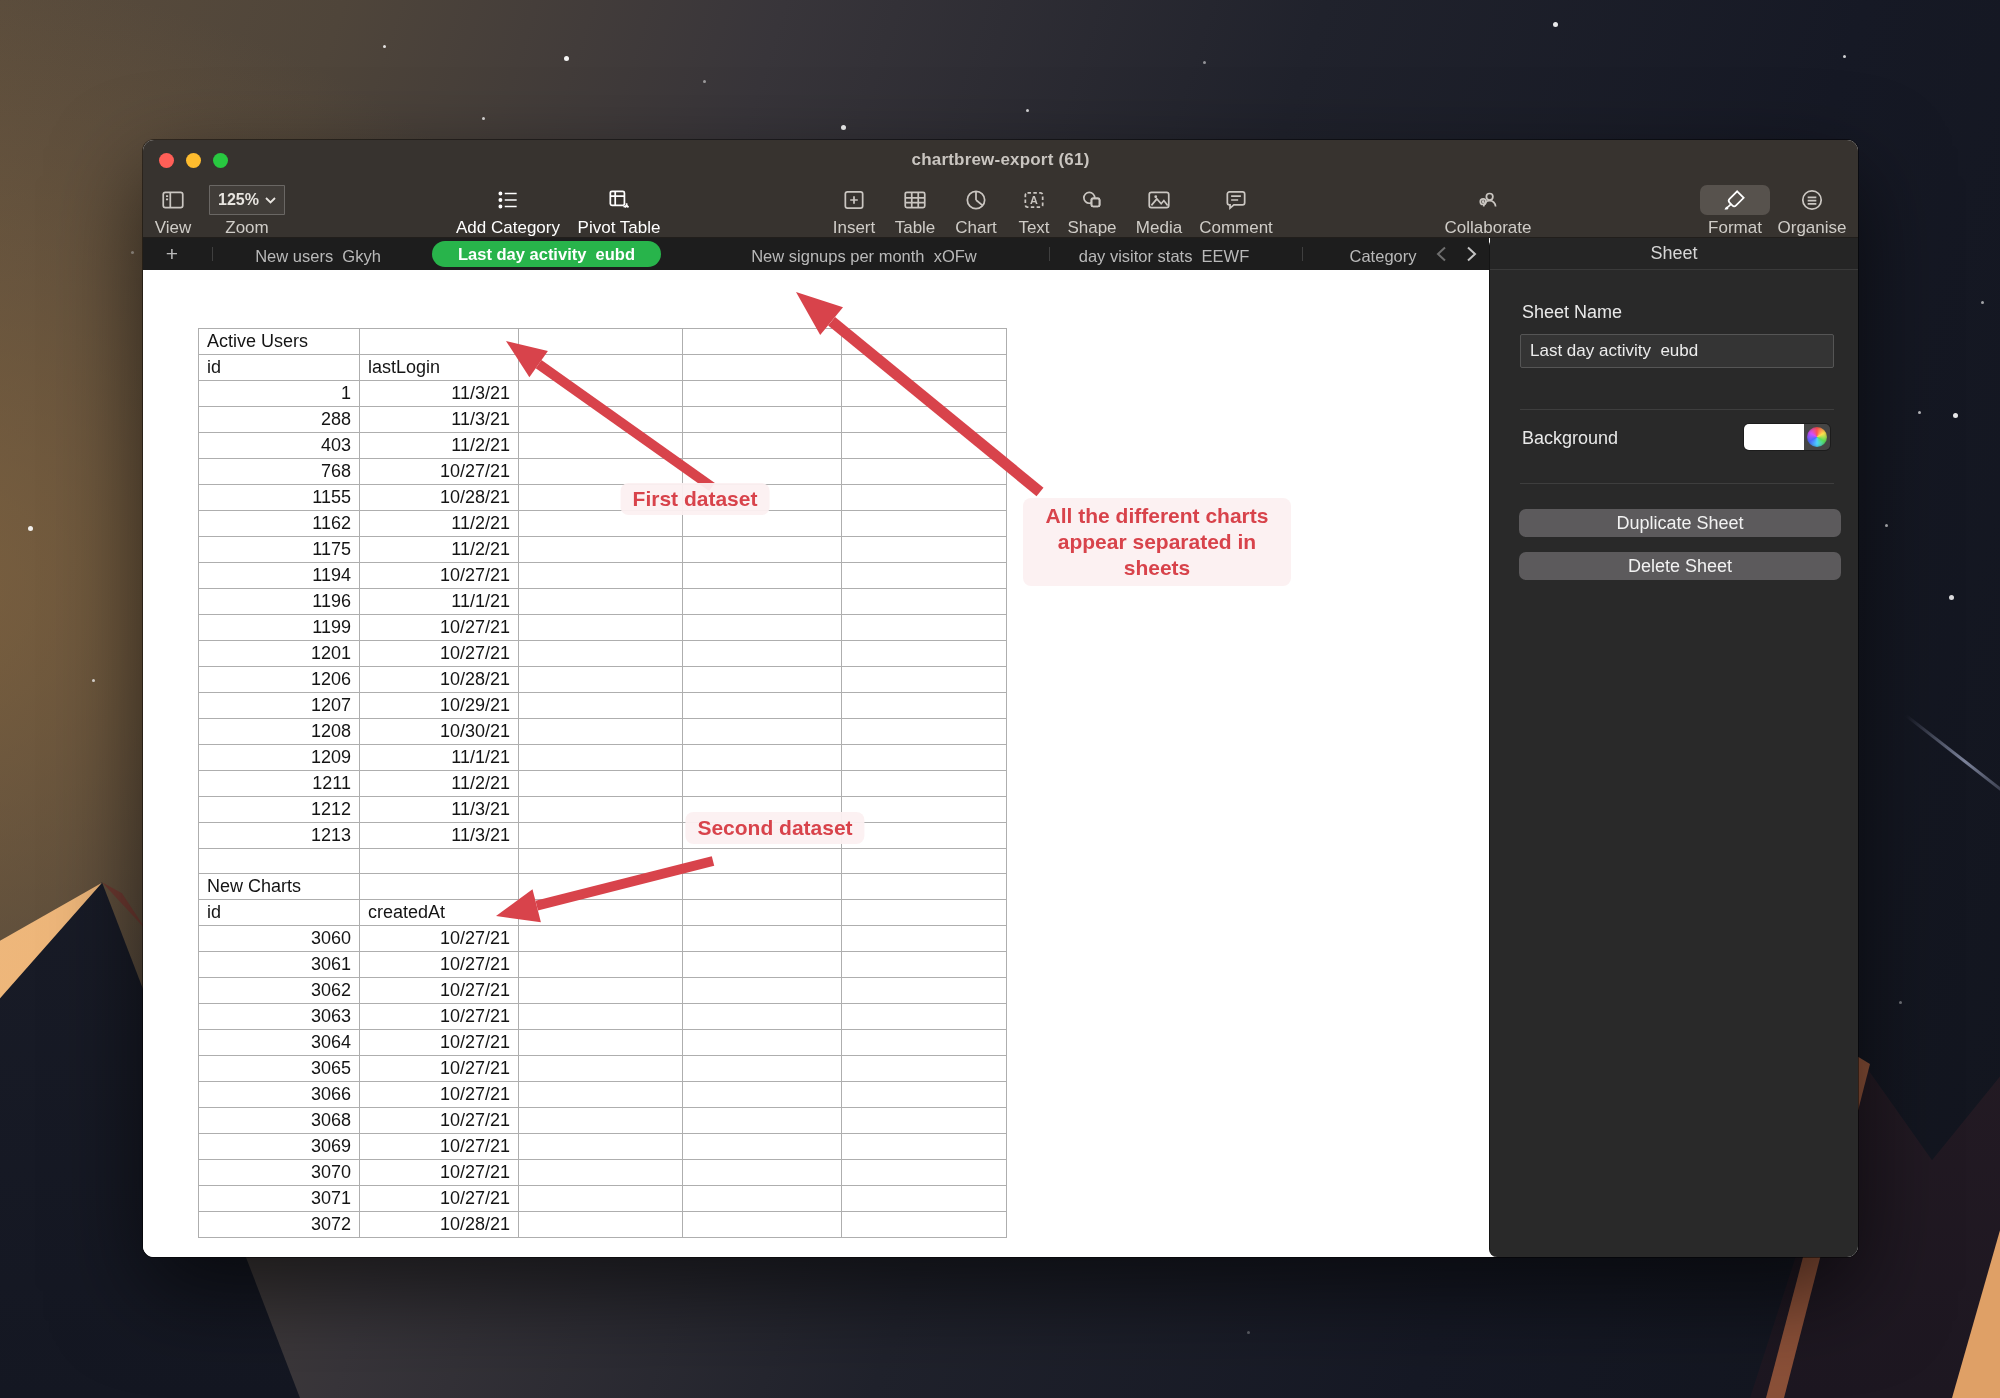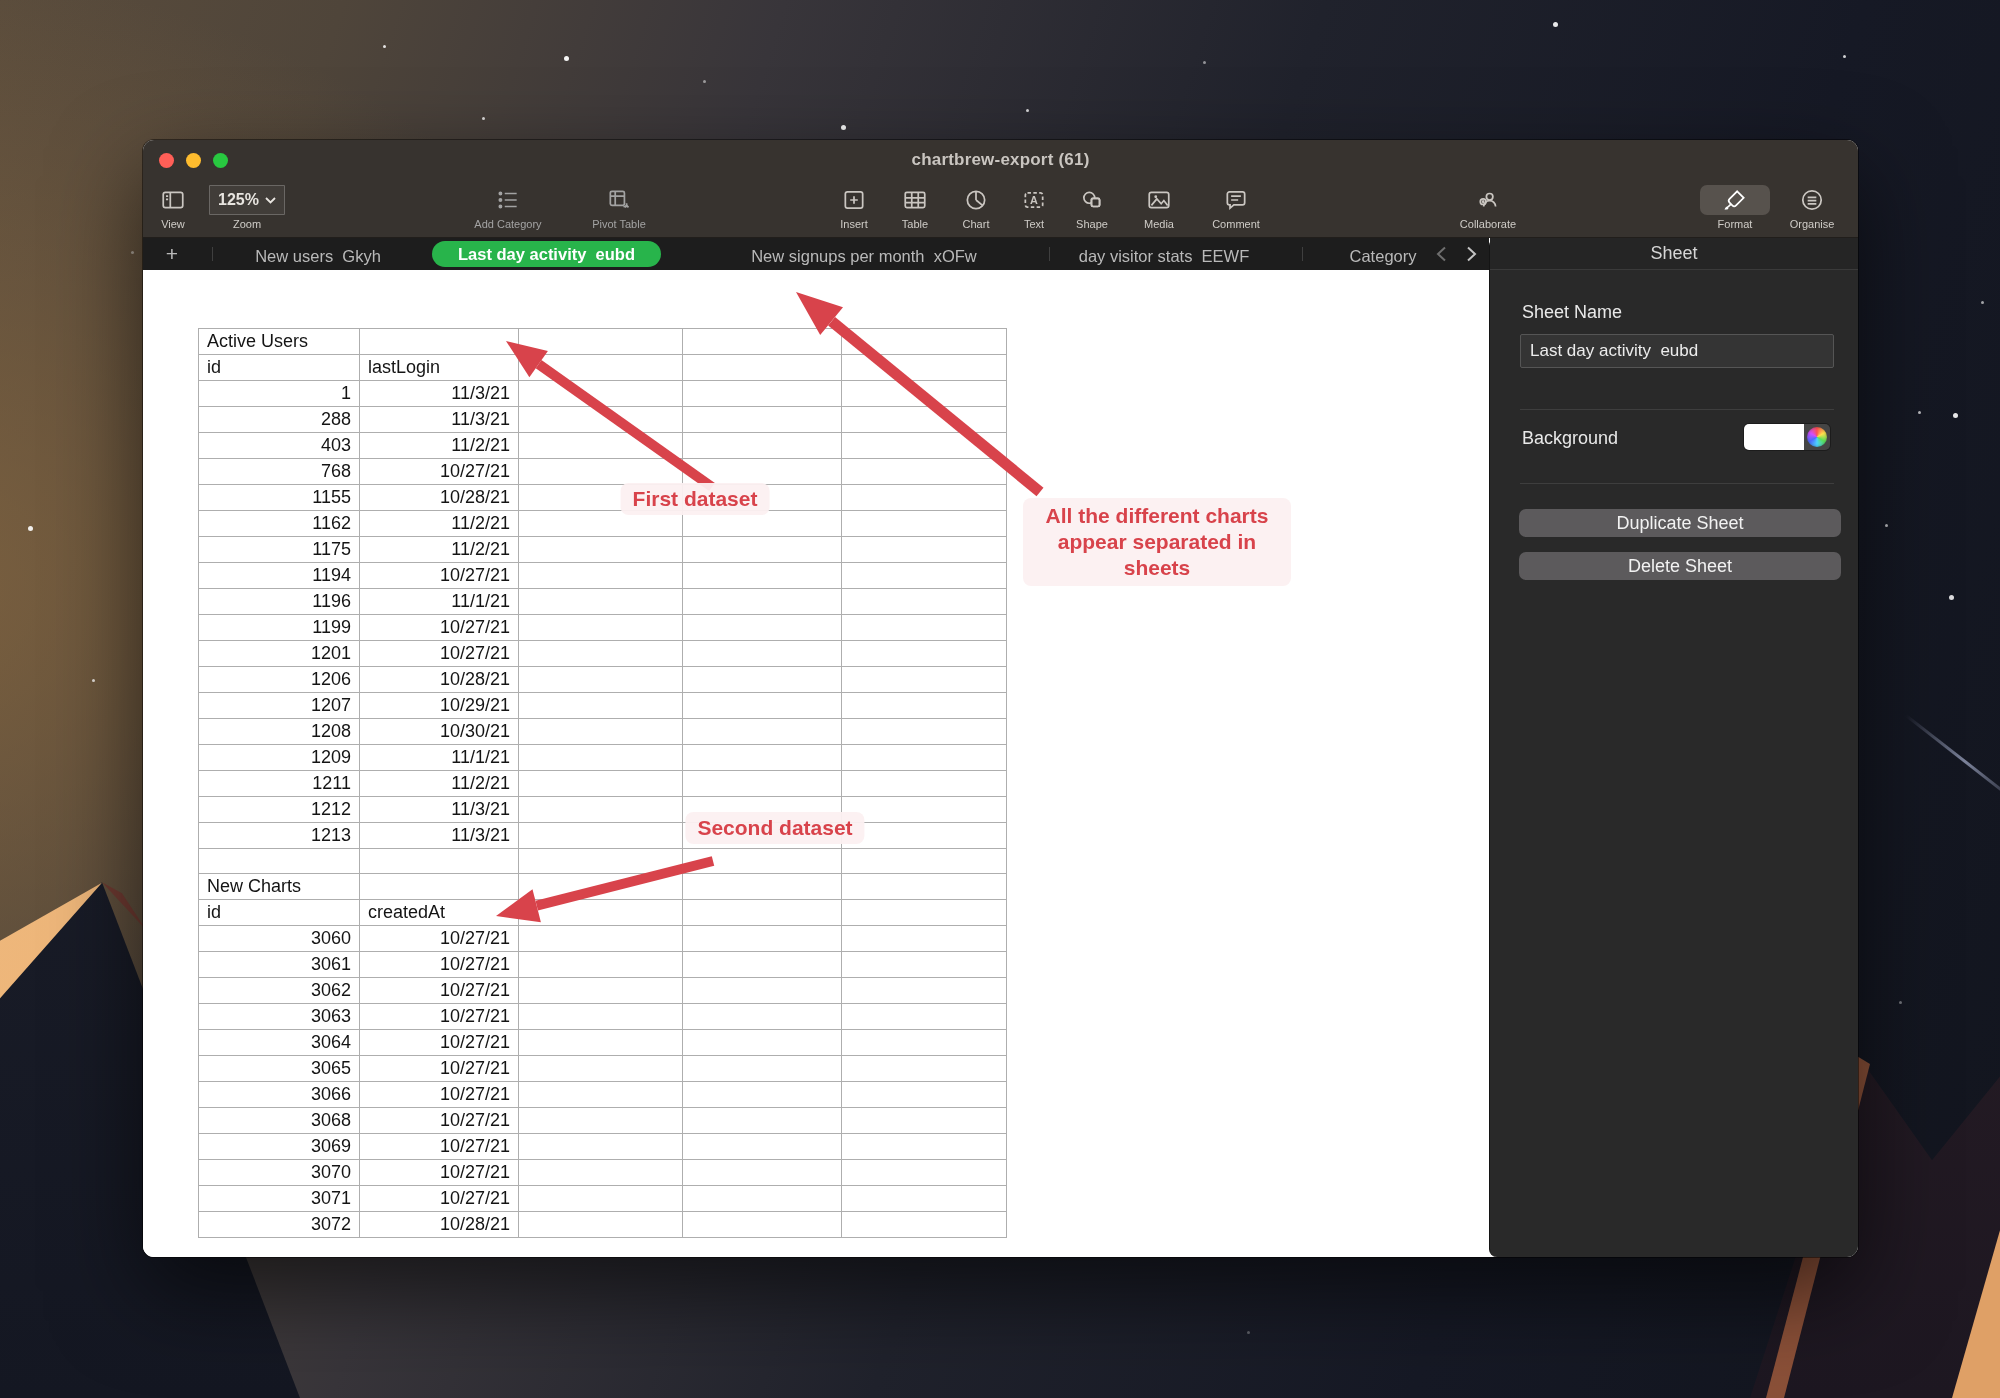--- a/index.html
+++ b/index.html
@@ -58,22 +58,22 @@
   .tl.close { left:16px;  background:#ff5f57; }
   .tl.min   { left:43px;  background:#febc2e; }
   .tl.max   { left:70px;  background:#28c840; }
   .win-title { color:#c9c5c0; font-size:17px; font-weight:bold; letter-spacing:.2px; }
 
   .toolbar { height:58px; background:#37332f; border-bottom:1px solid #211e1b;
     position:relative; flex:none; }
   .tbtn { position:absolute; top:5px; width:96px; transform:translateX(-50%);
     display:flex; flex-direction:column; align-items:center; gap:3px; cursor:default; }
   .tbtn .iconwrap { height:30px; display:flex; align-items:center; justify-content:center; color:#cac6c1; }
-  .tbtn .tlabel { font-size:11px; color:#cfccc7; white-space:nowrap; }
-  .tbtn.dim .iconwrap, .tbtn.dim .tlabel { color:#a3a3a3; }
+  .tbtn .tlabel { font-size:17px; color:#cfccc7; white-space:nowrap; }
+  .tbtn.dim .iconwrap, .tbtn.dim .tlabel { color:#ffffff; }
   .tbtn.wide { width:130px; }
   .tbtn.format .iconwrap { background:#57524d; border-radius:7px; width:70px; }
   .zoom-pill { height:30px; width:76px; border:1px solid rgba(255,255,255,.22);
     background:rgba(255,255,255,.05); border-radius:1px; display:flex; align-items:center;
     justify-content:center; gap:6px; color:#e8e5e0; font-size:16px; font-weight:bold; }
 
   .main-row { flex:1; display:flex; min-height:0; }
   .left-col { width:1346px; flex:none; display:flex; flex-direction:column; min-width:0; }
 
   .tabbar { height:32px; background:#1d1d1d; position:relative; flex:none; }

